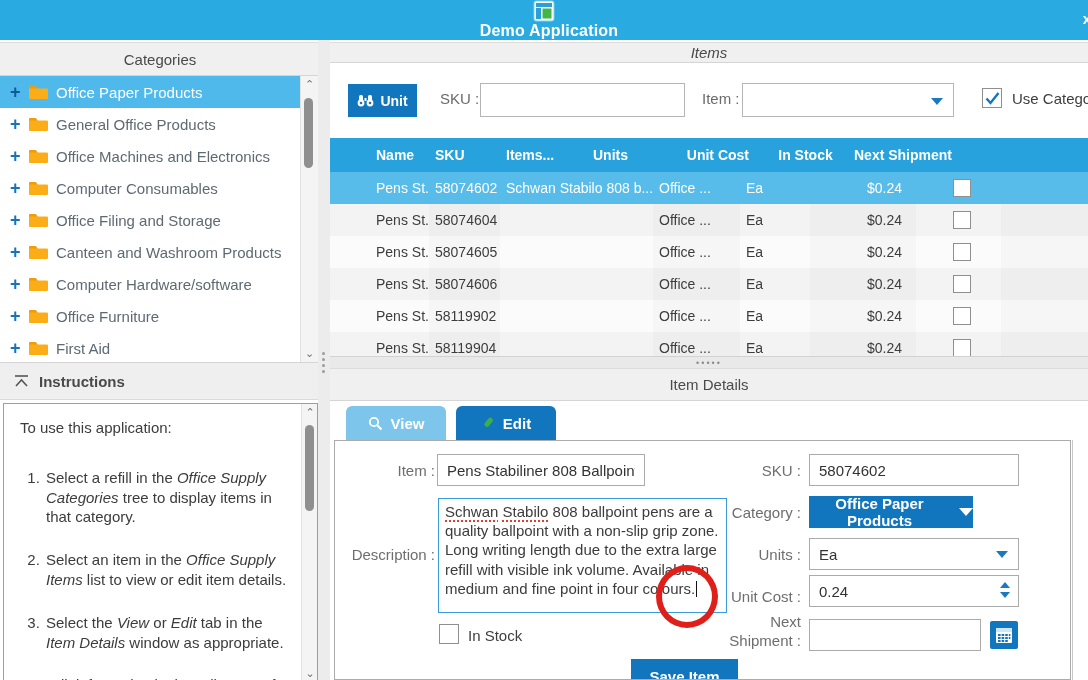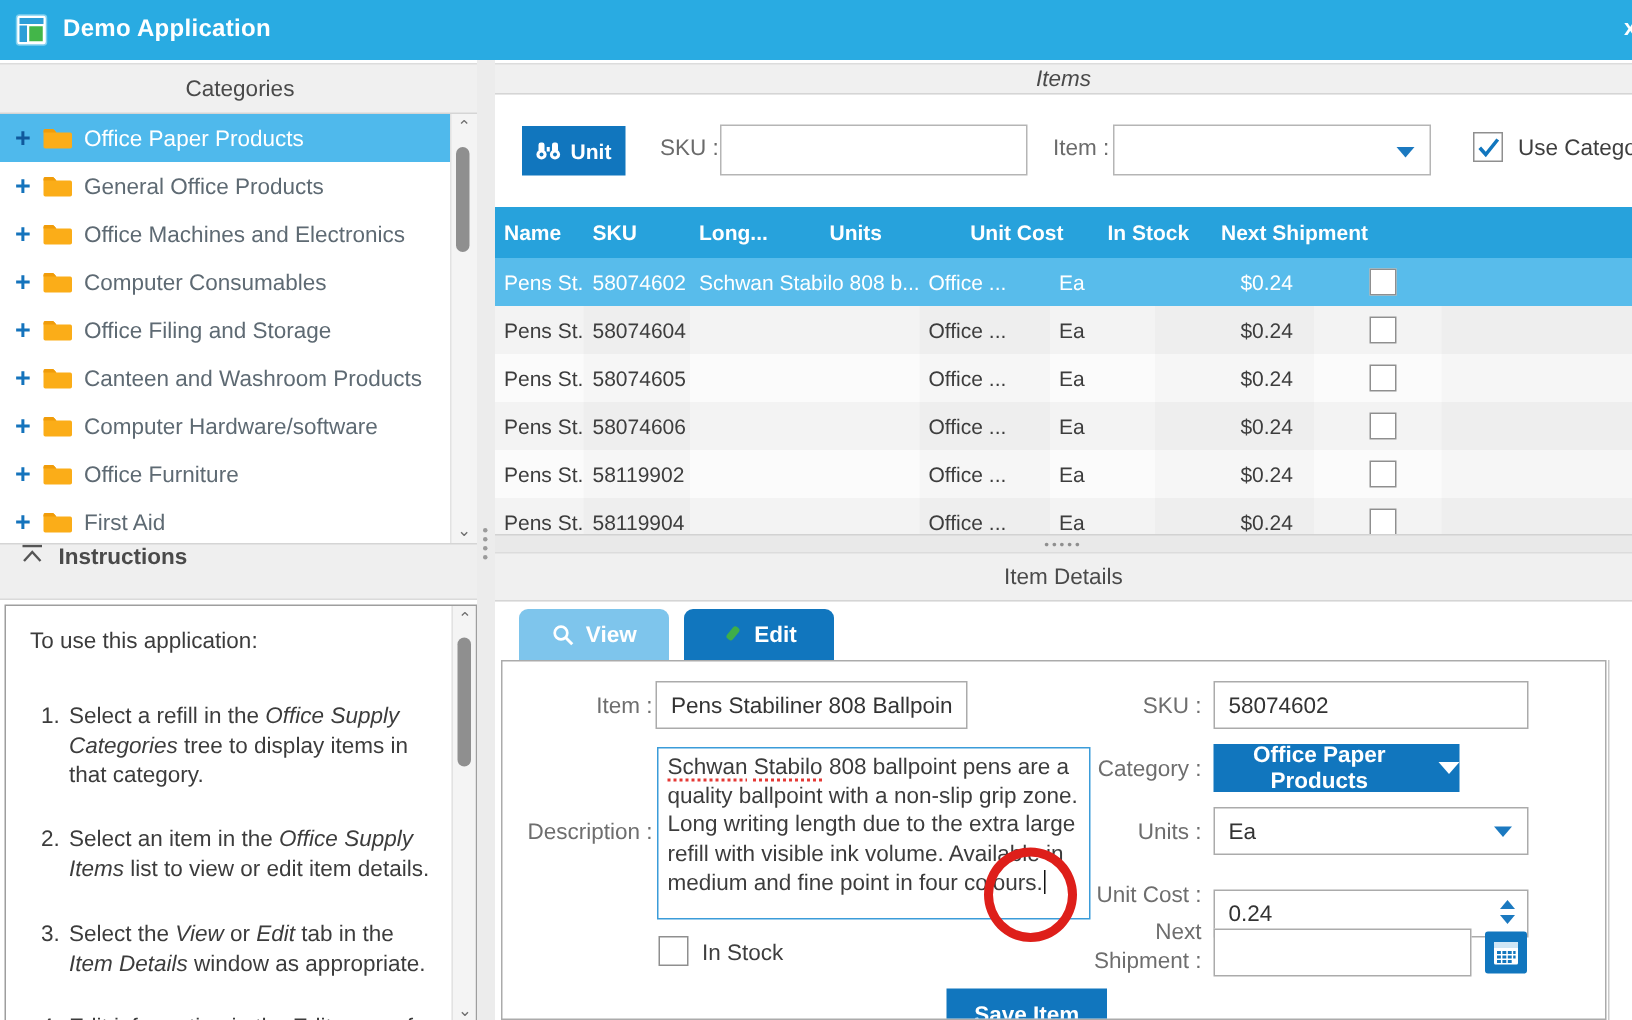--- a/index.html
+++ b/index.html
@@ -3,21 +3,21 @@
 <meta charset="utf-8">
 <style>
   * { margin:0; padding:0; box-sizing:border-box; }
   html,body { width:1088px; height:680px; }
   body {
     position:relative; overflow:hidden; background:#F2F2F2;
     font-family:"Liberation Sans", sans-serif; color:#333;
   }
   
   .titlebar { position:absolute; left:0; top:0; width:1088px; height:40px;
-    background:#29ABE2; display:flex; align-items:center; padding:0 10px; }
+    background:#29ABE2; display:flex; align-items:center; padding:0 10px;flex-direction:column; }
   .titlebar .app-title { color:#fff; font-weight:bold; font-size:16px; margin-left:10px; letter-spacing:.2px; }
   .titlebar .close { position:absolute; right:-3px; top:10px; color:#fff; font-weight:bold; font-size:15px; }
   .appicon { width:22px; height:22px; }
   
   .panel-header { position:absolute; background:#F0F0F0; border-top:1px solid #DCDCDC;
     border-bottom:1px solid #D5D5D5; display:flex; align-items:center; justify-content:center;
     font-size:15px; color:#4A4A4A; }
   
   .left-col-bg { position:absolute; left:0; top:40px; width:320px; height:640px; background:#FFF; }
   #categories-header { left:0; top:42px; width:320px; height:34px; }
@@ -29,21 +29,21 @@
   .tree-item.selected { background:#4FB9EC; color:#FFF; }
   .tree-item.selected .plus { color:#10599C; }
   
   .sbar { position:absolute; background:#F4F4F4; border-left:1px solid #E2E2E2; }
   .sbar .arrow { position:absolute; left:0; width:100%; height:17px; color:#707070; font-size:11px;
     display:flex; align-items:center; justify-content:center; }
   .sbar .thumb { position:absolute; left:3px; width:9px; background:#8F8F8F; border-radius:6px; }
   #tree-sbar { left:300px; top:76px; width:18px; height:286px; }
   #tree-sbar .thumb { top:22px; height:70px; }
   #instructions-header { position:absolute; left:0; top:362px; width:320px; height:38px; background:#EFEFEF;
-    border-top:1px solid #D5D5D5; border-bottom:1px solid #DADADA; display:flex; align-items:flex-start;
+    border-top:1px solid #D5D5D5; border-bottom:1px solid #DADADA; display:flex; align-items:center;
     padding-left:14px; font-size:15px; font-weight:bold; color:#4A4A4A; }
   #instructions-header .collapse { margin-right:10px; display:inline-flex; }
   #instructions-box { position:absolute; left:3px; top:403px; width:315px; height:280px; background:#FFF;
     border:1px solid #9E9E9E; overflow:hidden; }
   #instructions-content { position:absolute; left:0; top:0; width:296px; padding:14px 8px 0 16px;
     font-size:15px; color:#3C3C3C; line-height:1.32; }
   #instruction-list { margin:30px 0 0 24px; }
   #instruction-list li { margin-bottom:23px; padding-left:2px; }
   #instructions-box .sbar { left:297px; top:0; width:17px; height:278px; }
   #instructions-box .thumb { top:21px; height:86px; }
@@ -71,21 +71,21 @@
     border-right:6px solid transparent; border-top:7px solid #1B79C0; }
   .cb { width:20px; height:20px; background:#FFF; border:1px solid #8F8F8F; display:inline-flex;
     align-items:center; justify-content:center; cursor:pointer; }
   #use-cat-cb { position:absolute; left:652px; top:12px; }
   #use-cat-label { left:682px; color:#3E3E3E; white-space:nowrap; }
   
   .grid { position:absolute; left:330px; top:138px; width:758px; height:220px; overflow:hidden; background:#fff; }
   .grid-header { display:flex; height:34px; background:#27A2DC; }
   .gh-cell { color:#FFF; font-weight:bold; font-size:14px; display:flex; align-items:center; padding-left:6px; cursor:pointer; }
   .g-cell, .gh-cell { flex:0 0 auto; overflow:hidden; white-space:nowrap; }
-  .c0 { width:59px; } .c1 { width:71px; } .c2 { width:153px; } .c3 { width:87px; }
+  .c0 { width:59px;margin-left:40px; } .c1 { width:71px; } .c2 { width:153px; } .c3 { width:87px; }
   .c4 { width:70px; } .c5 { width:106px; justify-content:flex-end; text-align:right; padding-right:14px; }
   .c6 { width:85px; justify-content:center; padding-left:0; } .c7 { width:127px; }
   .grid-row { display:flex; height:32px; background:#FBFBFB; }
   .grid-row.alt { background:#F3F3F3; }
   .grid-row .g-cell { font-size:14px; color:#3D3D3D; display:flex; align-items:center; padding-left:6px; }
   .grid-row .g-cell:nth-child(even) { background:rgba(0,0,0,0.018); }
   .grid-row.selected { background:#58BCEB; }
   .grid-row.selected .g-cell { color:#FFF; background:transparent; }
   .gcheck { width:18px; height:18px; background:#FFF; border:1px solid #8F8F8F; display:inline-block; }
   
@@ -121,21 +121,21 @@
   .cat-btn { position:absolute; left:474px; top:55px; width:164px; height:32px; background:#1176BE; border:none;
     color:#FFF; font-weight:bold; font-size:15px; font-family:inherit; display:flex; align-items:center;
     justify-content:center; gap:9px; cursor:pointer; }
   .cat-btn .wtri { width:0; height:0; border-left:7px solid transparent; border-right:7px solid transparent;
     border-top:8px solid #FFF; }
   #f-units-label { left:380px; width:86px; top:105px; }
   .fselect { position:absolute; left:474px; top:97px; width:210px; height:32px; border:1px solid #ABABAB;
     display:flex; align-items:center; padding:0 9px; font-size:15px; color:#333; cursor:pointer; }
   .fselect .tri-down { top:12px; }
   #f-cost-label { left:370px; width:96px; top:147px; }
-  .spinner { position:absolute; left:474px; top:152px; width:210px; height:32px; border:1px solid #ABABAB;
+  .spinner { position:absolute; left:474px; top:134px; width:210px; height:32px; border:1px solid #ABABAB;
     display:flex; align-items:center; padding:0 9px; font-size:15px; color:#333; }
   .spin-arrows { position:absolute; right:8px; top:6px; display:flex; flex-direction:column; gap:4px; cursor:pointer; }
   .spin-arrows .up { width:0; height:0; border-left:5px solid transparent; border-right:5px solid transparent;
     border-bottom:6px solid #1B79C0; }
   .spin-arrows .down { width:0; height:0; border-left:5px solid transparent; border-right:5px solid transparent;
     border-top:6px solid #1B79C0; }
   #f-instock-cb { position:absolute; left:104px; top:183px; }
   #f-instock-label { position:absolute; left:133px; top:186px; font-size:15px; color:#3E3E3E; }
   #f-next-label { left:360px; width:106px; top:172px; line-height:1.25; }
   #f-next-input { left:474px; top:178px; width:172px; height:32px; }
@@ -334,21 +334,21 @@
       <path d="M1.5 6.5 L5.5 11 L13.5 1" stroke="#1176BE" stroke-width="2.4" fill="none"></path>
     </svg>
   </span>
   <span class="tlabel" id="use-cat-label">Use Category</span>
 </div>
 
 <div class="grid">
   <div class="grid-header" id="grid-header">
       <div class="gh-cell c0">Name</div>
       <div class="gh-cell c1">SKU</div>
-      <div class="gh-cell c3">Long...</div>
+      <div class="gh-cell c3">Items...</div>
       <div class="gh-cell c4">Units</div>
       <div class="gh-cell c5">Unit Cost</div>
       <div class="gh-cell c6">In Stock</div>
       <div class="gh-cell c7">Next Shipment</div>
     </div>
   <div id="grid-body">
       <div class="grid-row selected">
         <div class="g-cell c0">Pens St...</div>
         <div class="g-cell c1">58074602</div>
         <div class="g-cell c2">Schwan Stabilo 808 b...</div>

